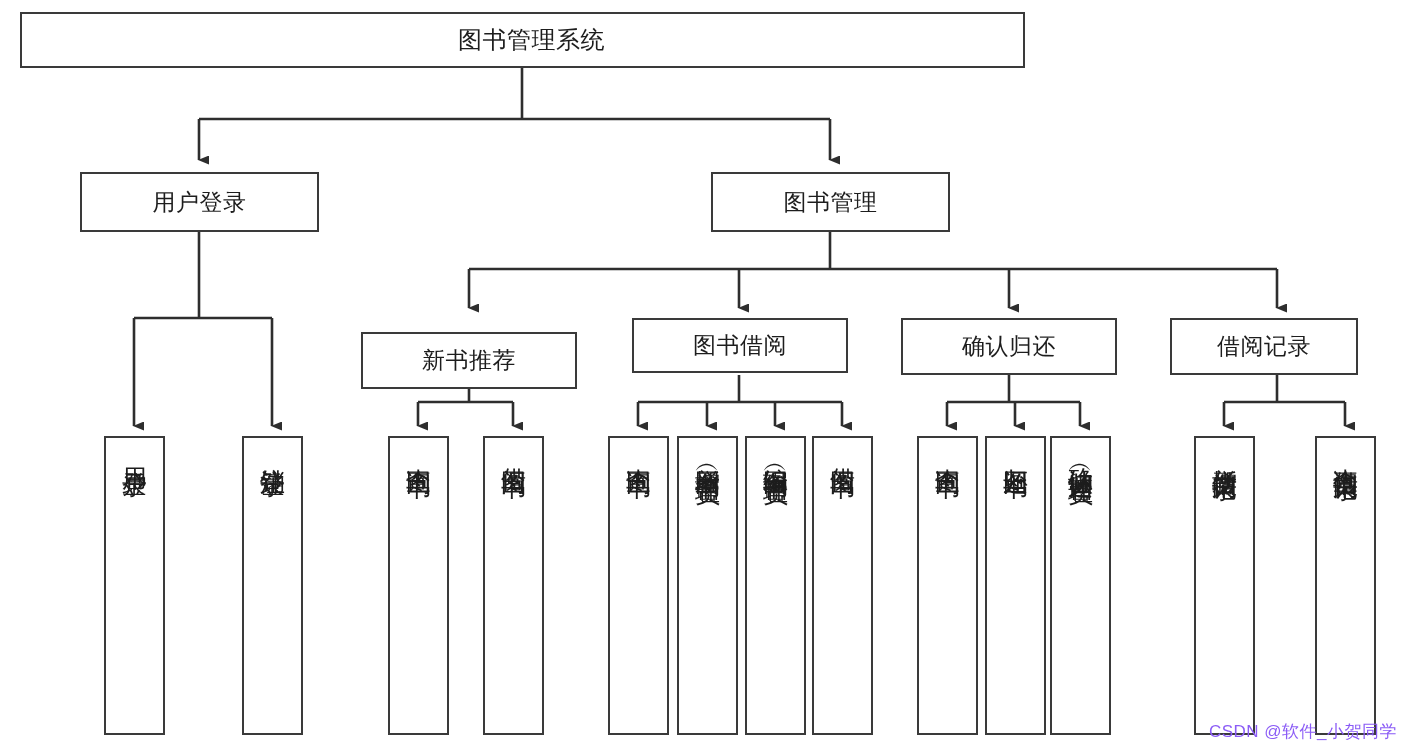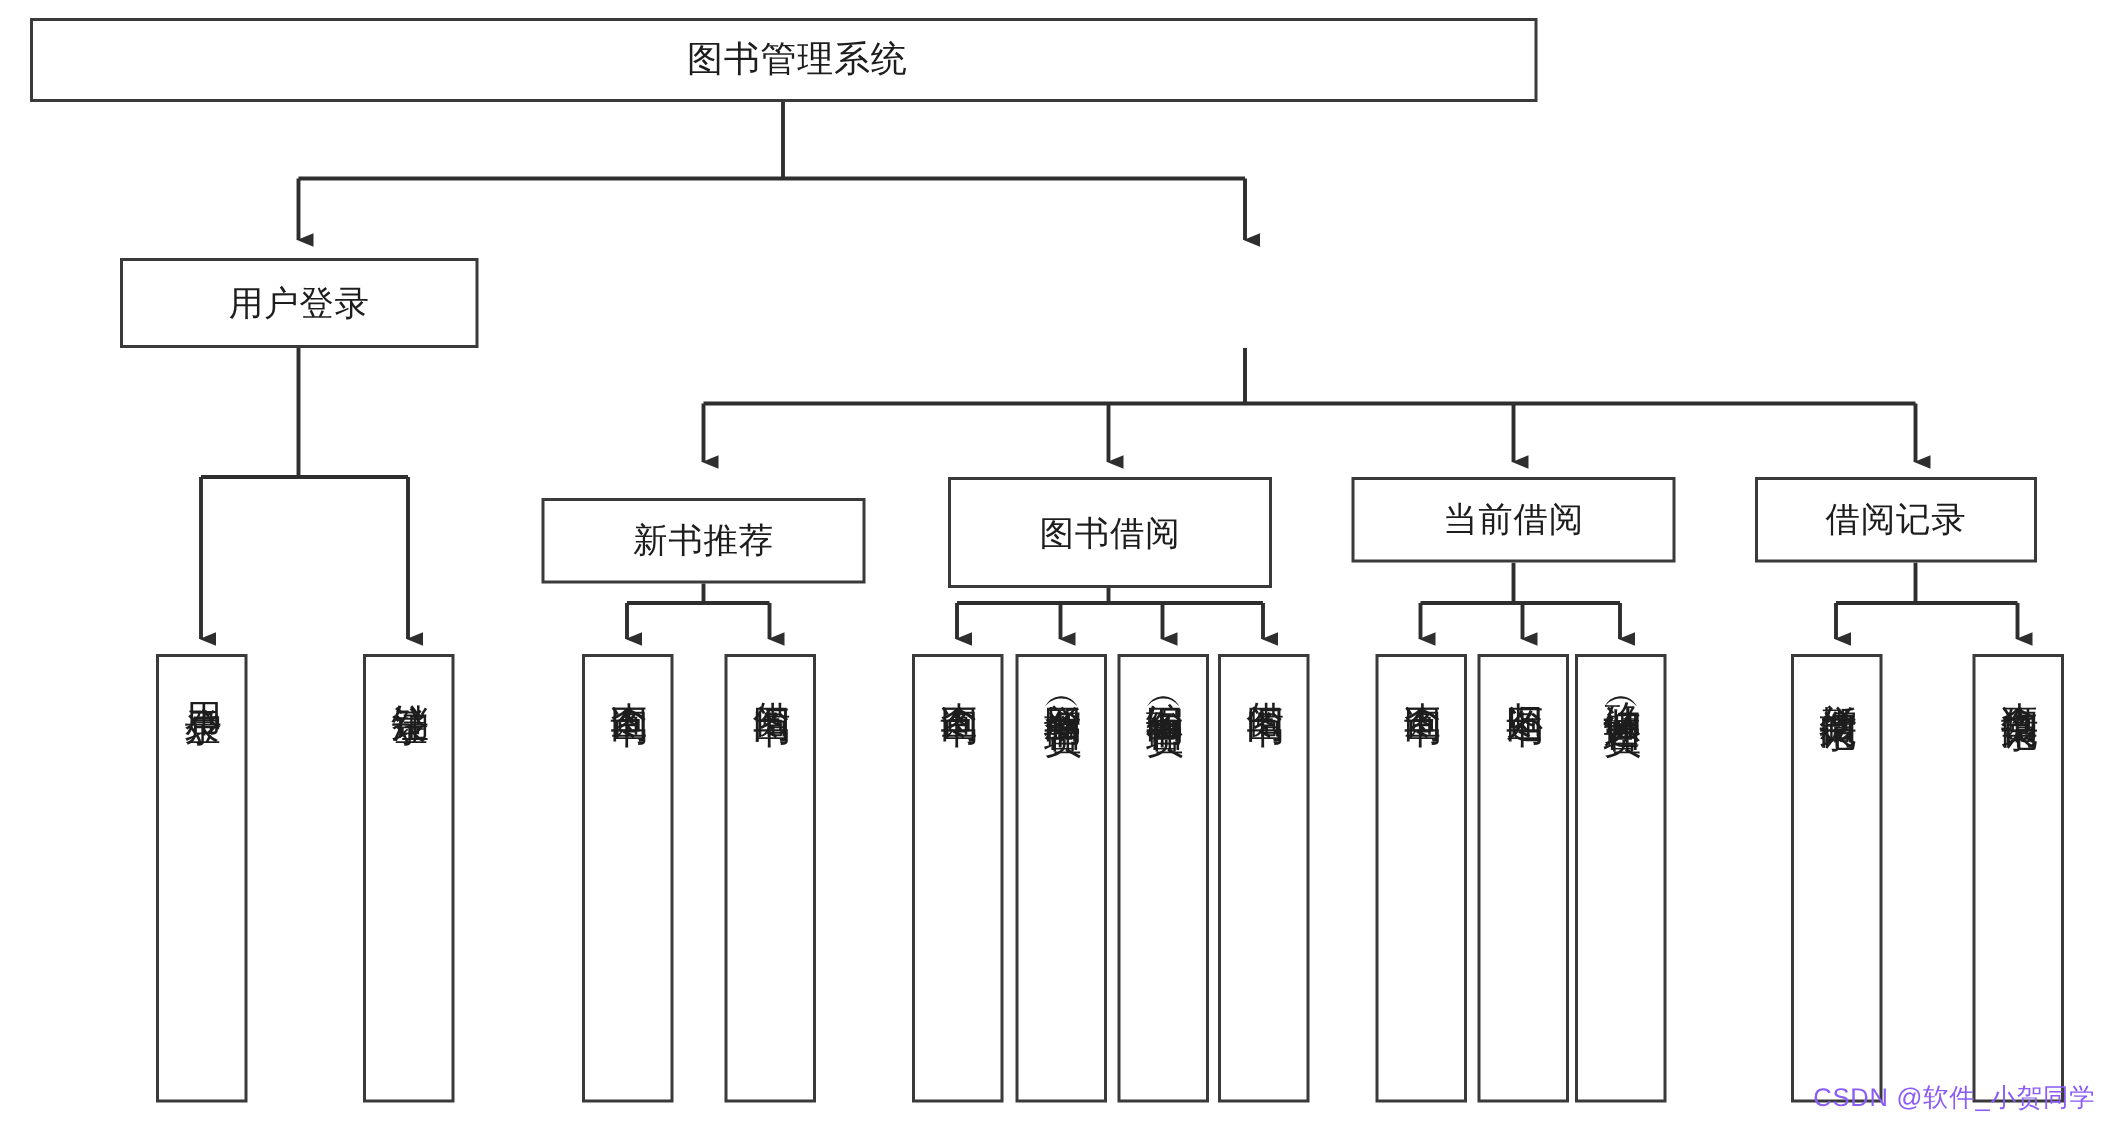--- a/index.html
+++ b/index.html
@@ -128,29 +128,32 @@
     </g>
   </svg>
 
   <div class="node horiz root" style="left:20px; top:12px; width:1005px; height:56px;padding-left:18px;">
     <span class="node-label">图书管理系统</span>
   </div>
 
   <div class="node horiz" style="left:80px; top:172px; width:239px; height:60px;">
     <span class="node-label">用户登录</span>
   </div>
+  <div class="node horiz" style="left:711px; top:172px; width:239px; height:60px;">
+    <span class="node-label">图书管理</span>
+  </div>
 
   <div class="node horiz" style="left:361px; top:332px; width:216px; height:57px;">
     <span class="node-label">新书推荐</span>
   </div>
-  <div class="node horiz" style="left:632px; top:318px; width:216px; height:74px;">
+  <div class="node horiz" style="left:632px; top:318px; width:216px; height:55px;">
     <span class="node-label">图书借阅</span>
   </div>
   <div class="node horiz" style="left:901px; top:318px; width:216px; height:57px;">
-    <span class="node-label">当前借阅</span>
+    <span class="node-label">确认归还</span>
   </div>
   <div class="node horiz" style="left:1170px; top:318px; width:188px; height:57px;">
     <span class="node-label">借阅记录</span>
   </div>
 
   <div class="node leaf" style="left:104px; top:436px; width:61px; height:299px;">
     <span class="node-label">用户登录</span>
   </div>
   <div class="node leaf" style="left:242px; top:436px; width:61px; height:299px;">
     <span class="node-label">注销登录</span>

